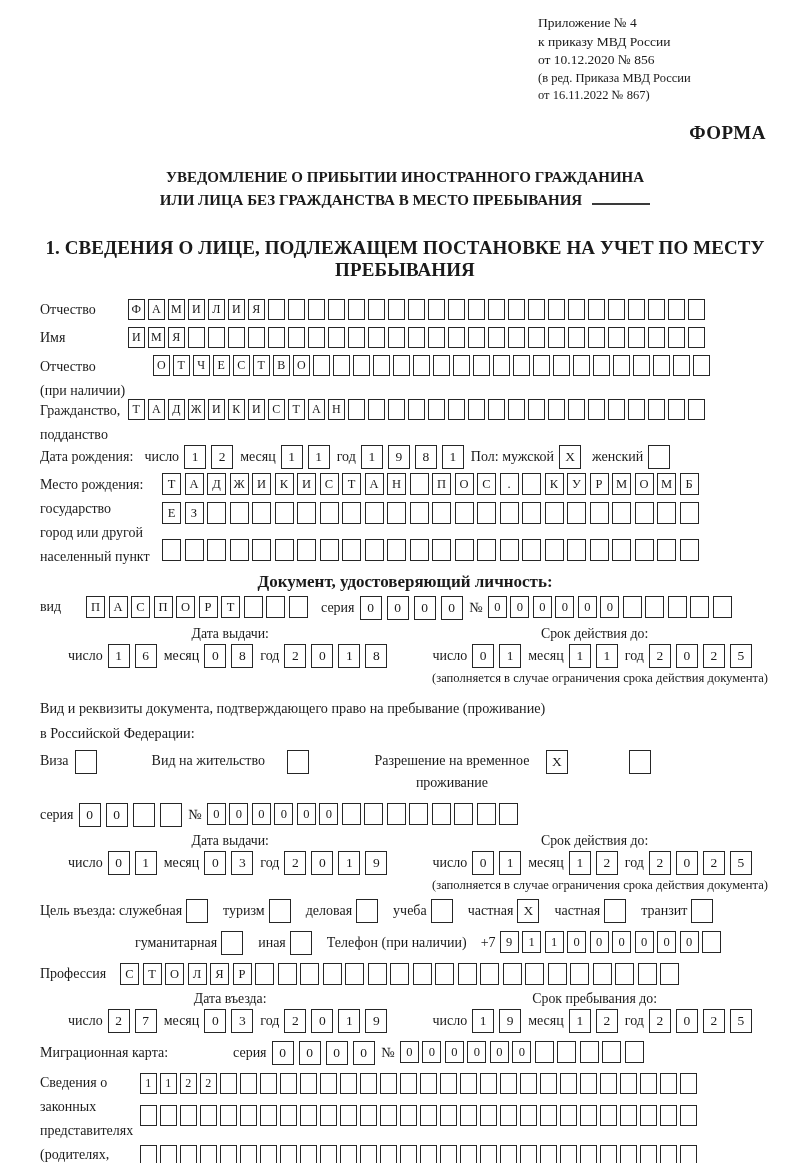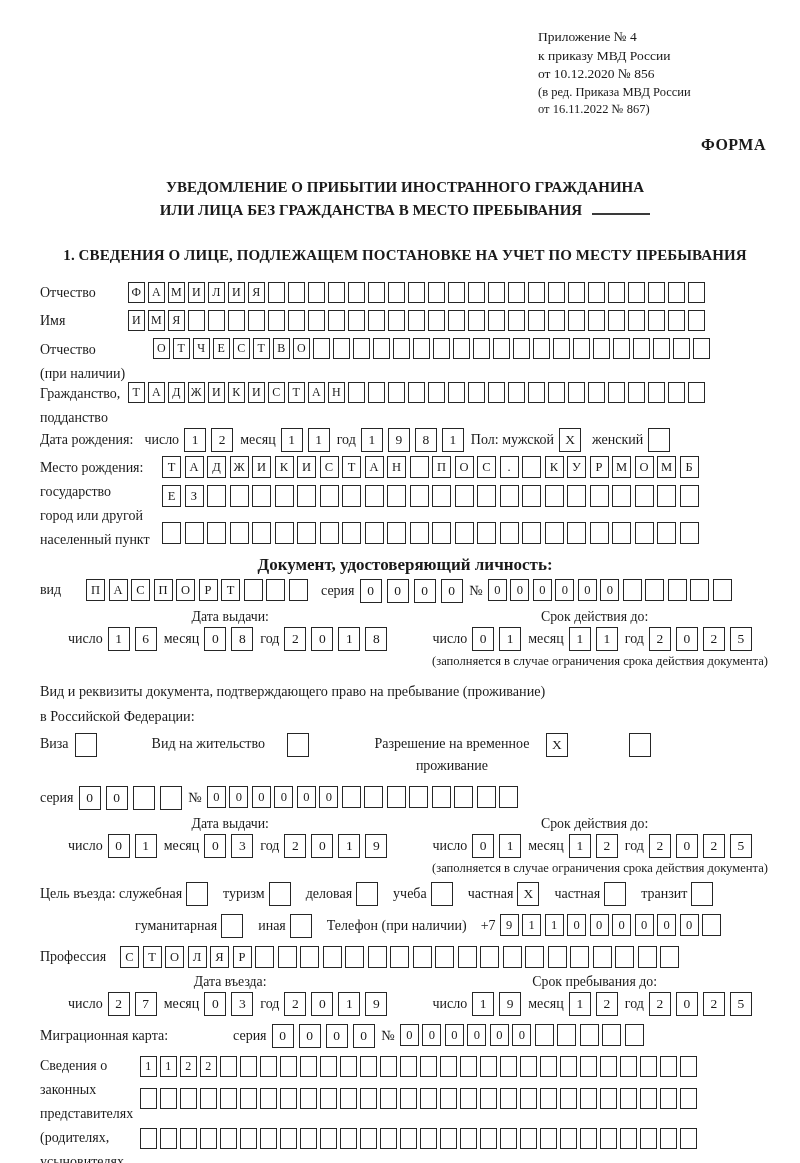--- a/index.html
+++ b/index.html
@@ -1,29 +1,29 @@
 <!DOCTYPE html>
 <html><head>
 <meta charset="utf-8">
 <style>
   html,body{margin:0;padding:0;background:#fff;}
   body{
     width:800px;height:1163px;overflow:hidden;
     font-family:"Liberation Serif","DejaVu Serif",serif;
     color:#1a1a1a;font-size:14px;position:relative;
   }
-  .page{padding:28px 30px 0 40px;box-sizing:border-box;width:800px;height:1163px;overflow:hidden;}
+  .page{padding:14px 30px 0 40px;box-sizing:border-box;width:800px;height:1163px;overflow:hidden;}
   
   .hdr{margin-left:auto;width:232px;line-height:1.38;font-size:13.5px;}
   .hdr .small{font-size:12.5px;}
-  .forma{margin-left:auto;width:232px;text-align:right;font-weight:bold;font-size:16px;margin-top:18px;padding-right:4px;letter-spacing:.5px;}
+  .forma{margin-left:auto;width:232px;text-align:right;font-weight:bold;font-size:19px;margin-top:18px;padding-right:4px;letter-spacing:.5px;}
   
   .title{text-align:center;font-weight:bold;font-size:15px;margin-top:22px;line-height:1.5;}
   .tunder{display:inline-block;width:58px;border-bottom:2.2px solid #3a3a3a;margin-left:10px;height:12px;}
-  .sec1{font-weight:bold;font-size:15px;margin-top:26px;text-align:center;letter-spacing:.1px;}
+  .sec1{font-weight:bold;font-size:19px;margin-top:26px;text-align:center;letter-spacing:.1px;}
   
   .frow{display:flex;align-items:flex-start;white-space:nowrap;}
   .cells{display:inline-block;white-space:nowrap;line-height:0;}
   .cell{display:inline-block;border:1.5px solid #262626;text-align:center;vertical-align:top;background:#fff;}
   .sz-s .cell{width:14.5px;height:19px;line-height:19px;font-size:12px;margin-right:3.5px;}
   .sz-m .cell{width:17px;height:20px;line-height:20px;font-size:12.5px;margin-right:3.5px;}
   .sz-l .cell{width:20px;height:22px;line-height:22px;font-size:13.5px;margin-right:5px;}
   .lab{line-height:22px;}
   .lab2{line-height:24px;}
   .dlbl{line-height:24px;margin:0 5px 0 2px;}

